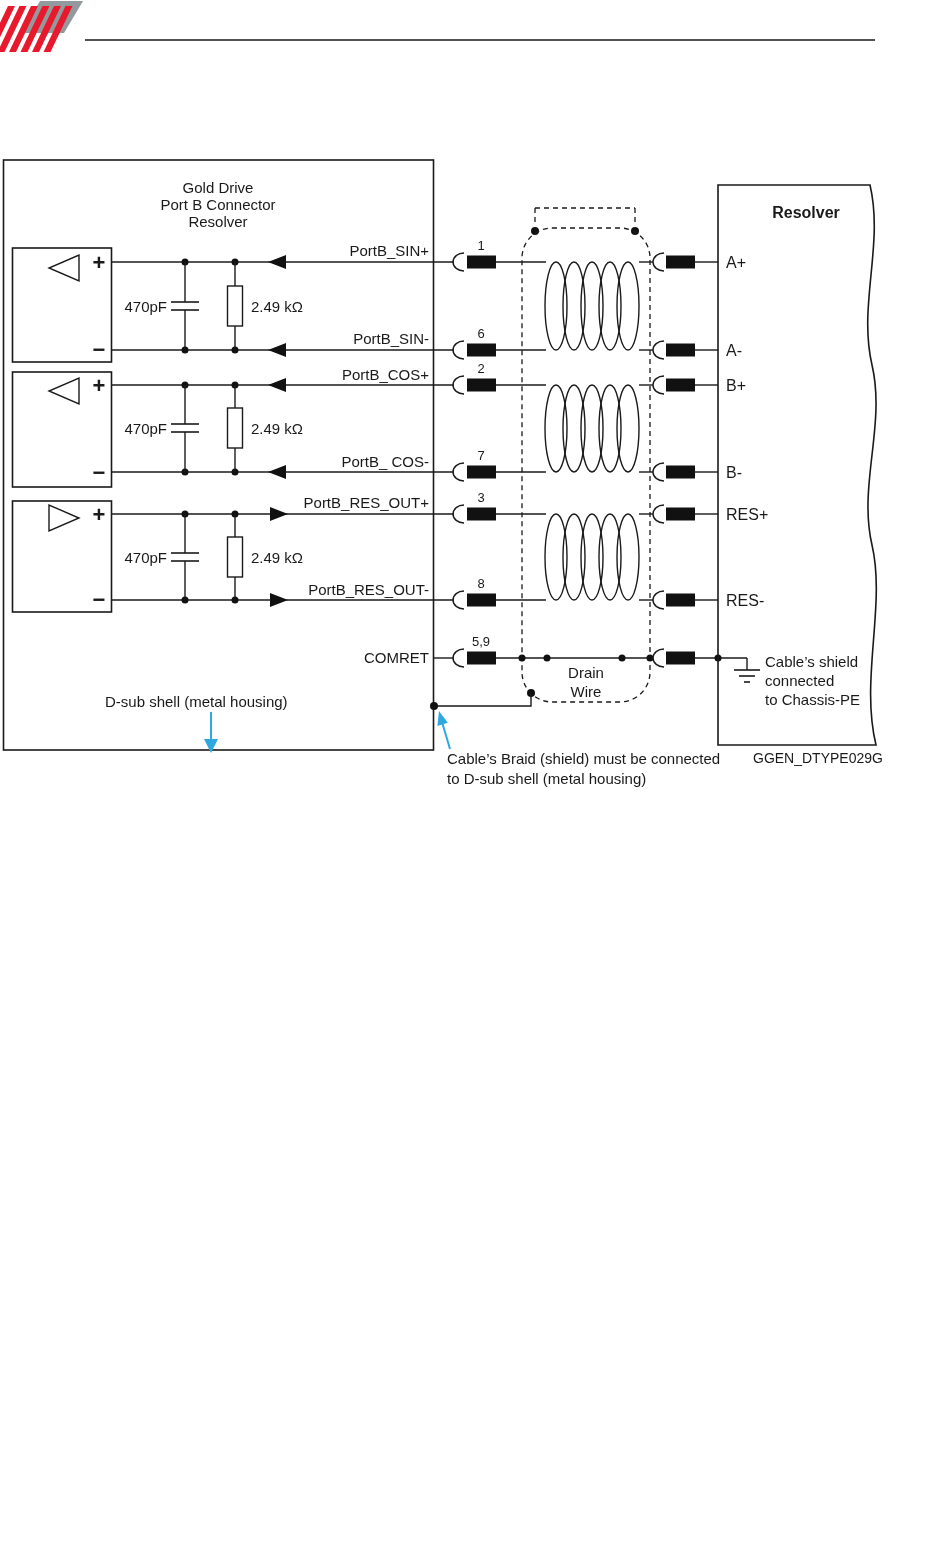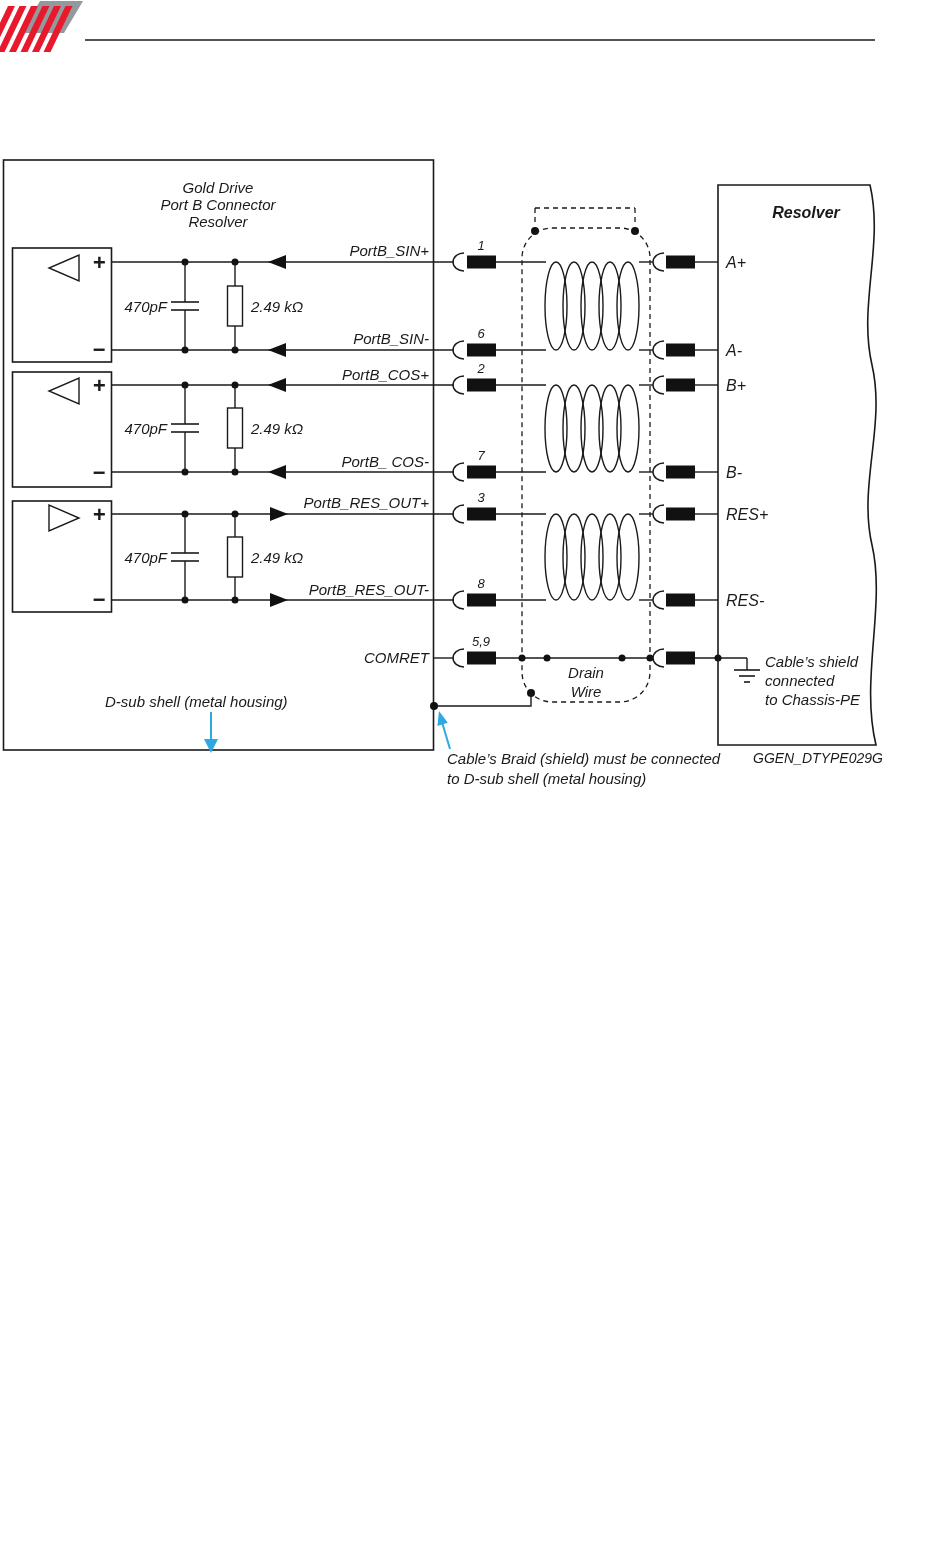--- a/index.html
+++ b/index.html
@@ -1,17 +1,17 @@
 <!DOCTYPE html>
 <html><head>
 <meta charset="utf-8">
 <style>
   html,body{margin:0;padding:0;background:#fff;}
   .page{position:relative;width:938px;height:1350px;background:#ffffff;overflow:hidden;
-        font-family:"Liberation Sans",sans-serif;font-style:italic;}
+        font-family:"Liberation Sans",sans-serif;}
   svg{position:absolute;top:0;left:0;}
   .ln{stroke:#1a1a1a;stroke-width:1.4;fill:none;}
   .ln2{stroke:#1a1a1a;stroke-width:1.6;fill:none;}
   .dash{stroke:#1a1a1a;stroke-width:1.3;fill:none;stroke-dasharray:5 4;}
   .fillb{fill:#111;stroke:none;}
   .dot{fill:#111;stroke:none;}
   .txt{font-family:"Liberation Sans",sans-serif;font-size:15px;fill:#1a1a1a;}
   .t13{font-size:13px;}
   .t14{font-size:14px;}
   .t16{font-size:16px;}

